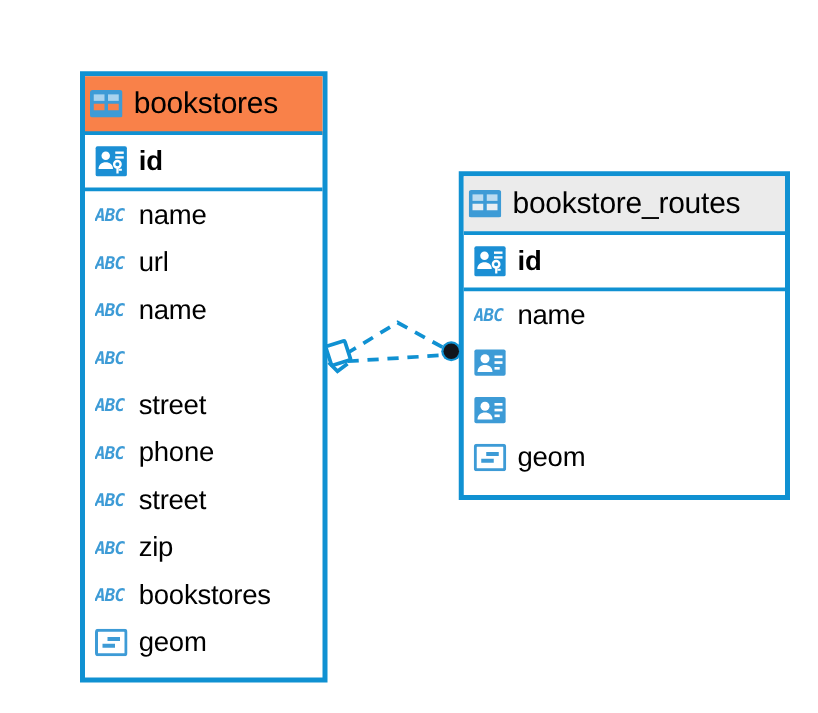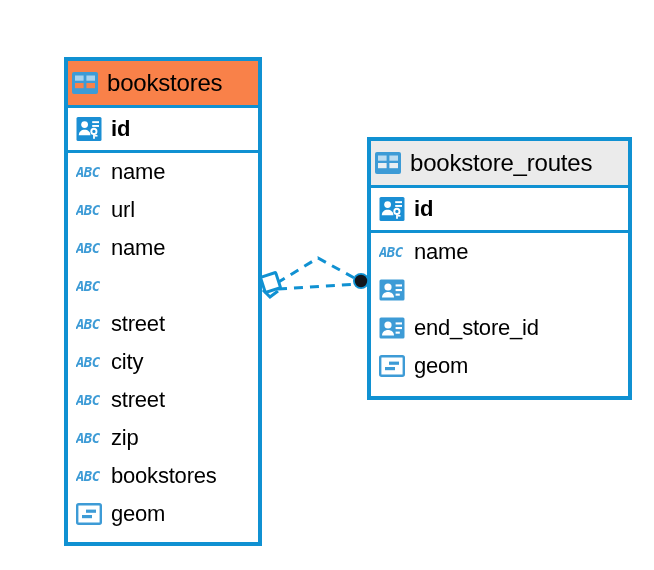--- a/index.html
+++ b/index.html
@@ -179,21 +179,21 @@
       </span>
       <span class="field-label">street</span>
     </div>
 
     <div class="field-row">
       <span class="icon size-abc">
         <svg viewBox="0 0 26 16" width="26" height="16">
           <text x="0" y="13" font-family="'DejaVu Sans Mono', monospace" font-size="14" font-weight="bold" fill="#3D9BD6" letter-spacing="-0.6">ABC</text>
         </svg>
       </span>
-      <span class="field-label">city</span>
+      <span class="field-label">phone</span>
     </div>
 
     <div class="field-row">
       <span class="icon size-abc">
         <svg viewBox="0 0 26 16" width="26" height="16">
           <text x="0" y="13" font-family="'DejaVu Sans Mono', monospace" font-size="14" font-weight="bold" fill="#3D9BD6" letter-spacing="-0.6">ABC</text>
         </svg>
       </span>
       <span class="field-label">street</span>
     </div>
@@ -285,21 +285,20 @@
       <span class="icon size-key">
         <svg viewBox="0 0 26 26" width="26" height="26">
           <rect x="0.5" y="2.5" width="25" height="21" rx="1.5" fill="#3D9BD6"></rect>
           <circle cx="9" cy="10" r="3.6" fill="#ffffff"></circle>
           <path d="M3 20.6c0-3.5 2.7-5.6 6-5.6s6 2.1 6 5.6z" fill="#ffffff"></path>
           <rect x="16.6" y="7.4" width="6.4" height="2.1" fill="#ffffff"></rect>
           <rect x="16.6" y="12.0" width="6.4" height="2.1" fill="#ffffff"></rect>
           <rect x="16.6" y="16.6" width="4.2" height="2.1" fill="#ffffff"></rect>
         </svg>
       </span>
-      <span class="field-label">end_store_id</span>
     </div>
 
     <div class="field-row">
       <span class="icon size-geom">
         <svg viewBox="0 0 26 22" width="26" height="22">
           <rect x="1.2" y="1.2" width="23.6" height="19.6" rx="1.5" fill="#ffffff" stroke="#3D9BD6" stroke-width="2.4"></rect>
           <rect x="10" y="6.6" width="10" height="3.2" fill="#3D9BD6"></rect>
           <rect x="6" y="12" width="10" height="3.2" fill="#3D9BD6"></rect>
         </svg>
       </span>

